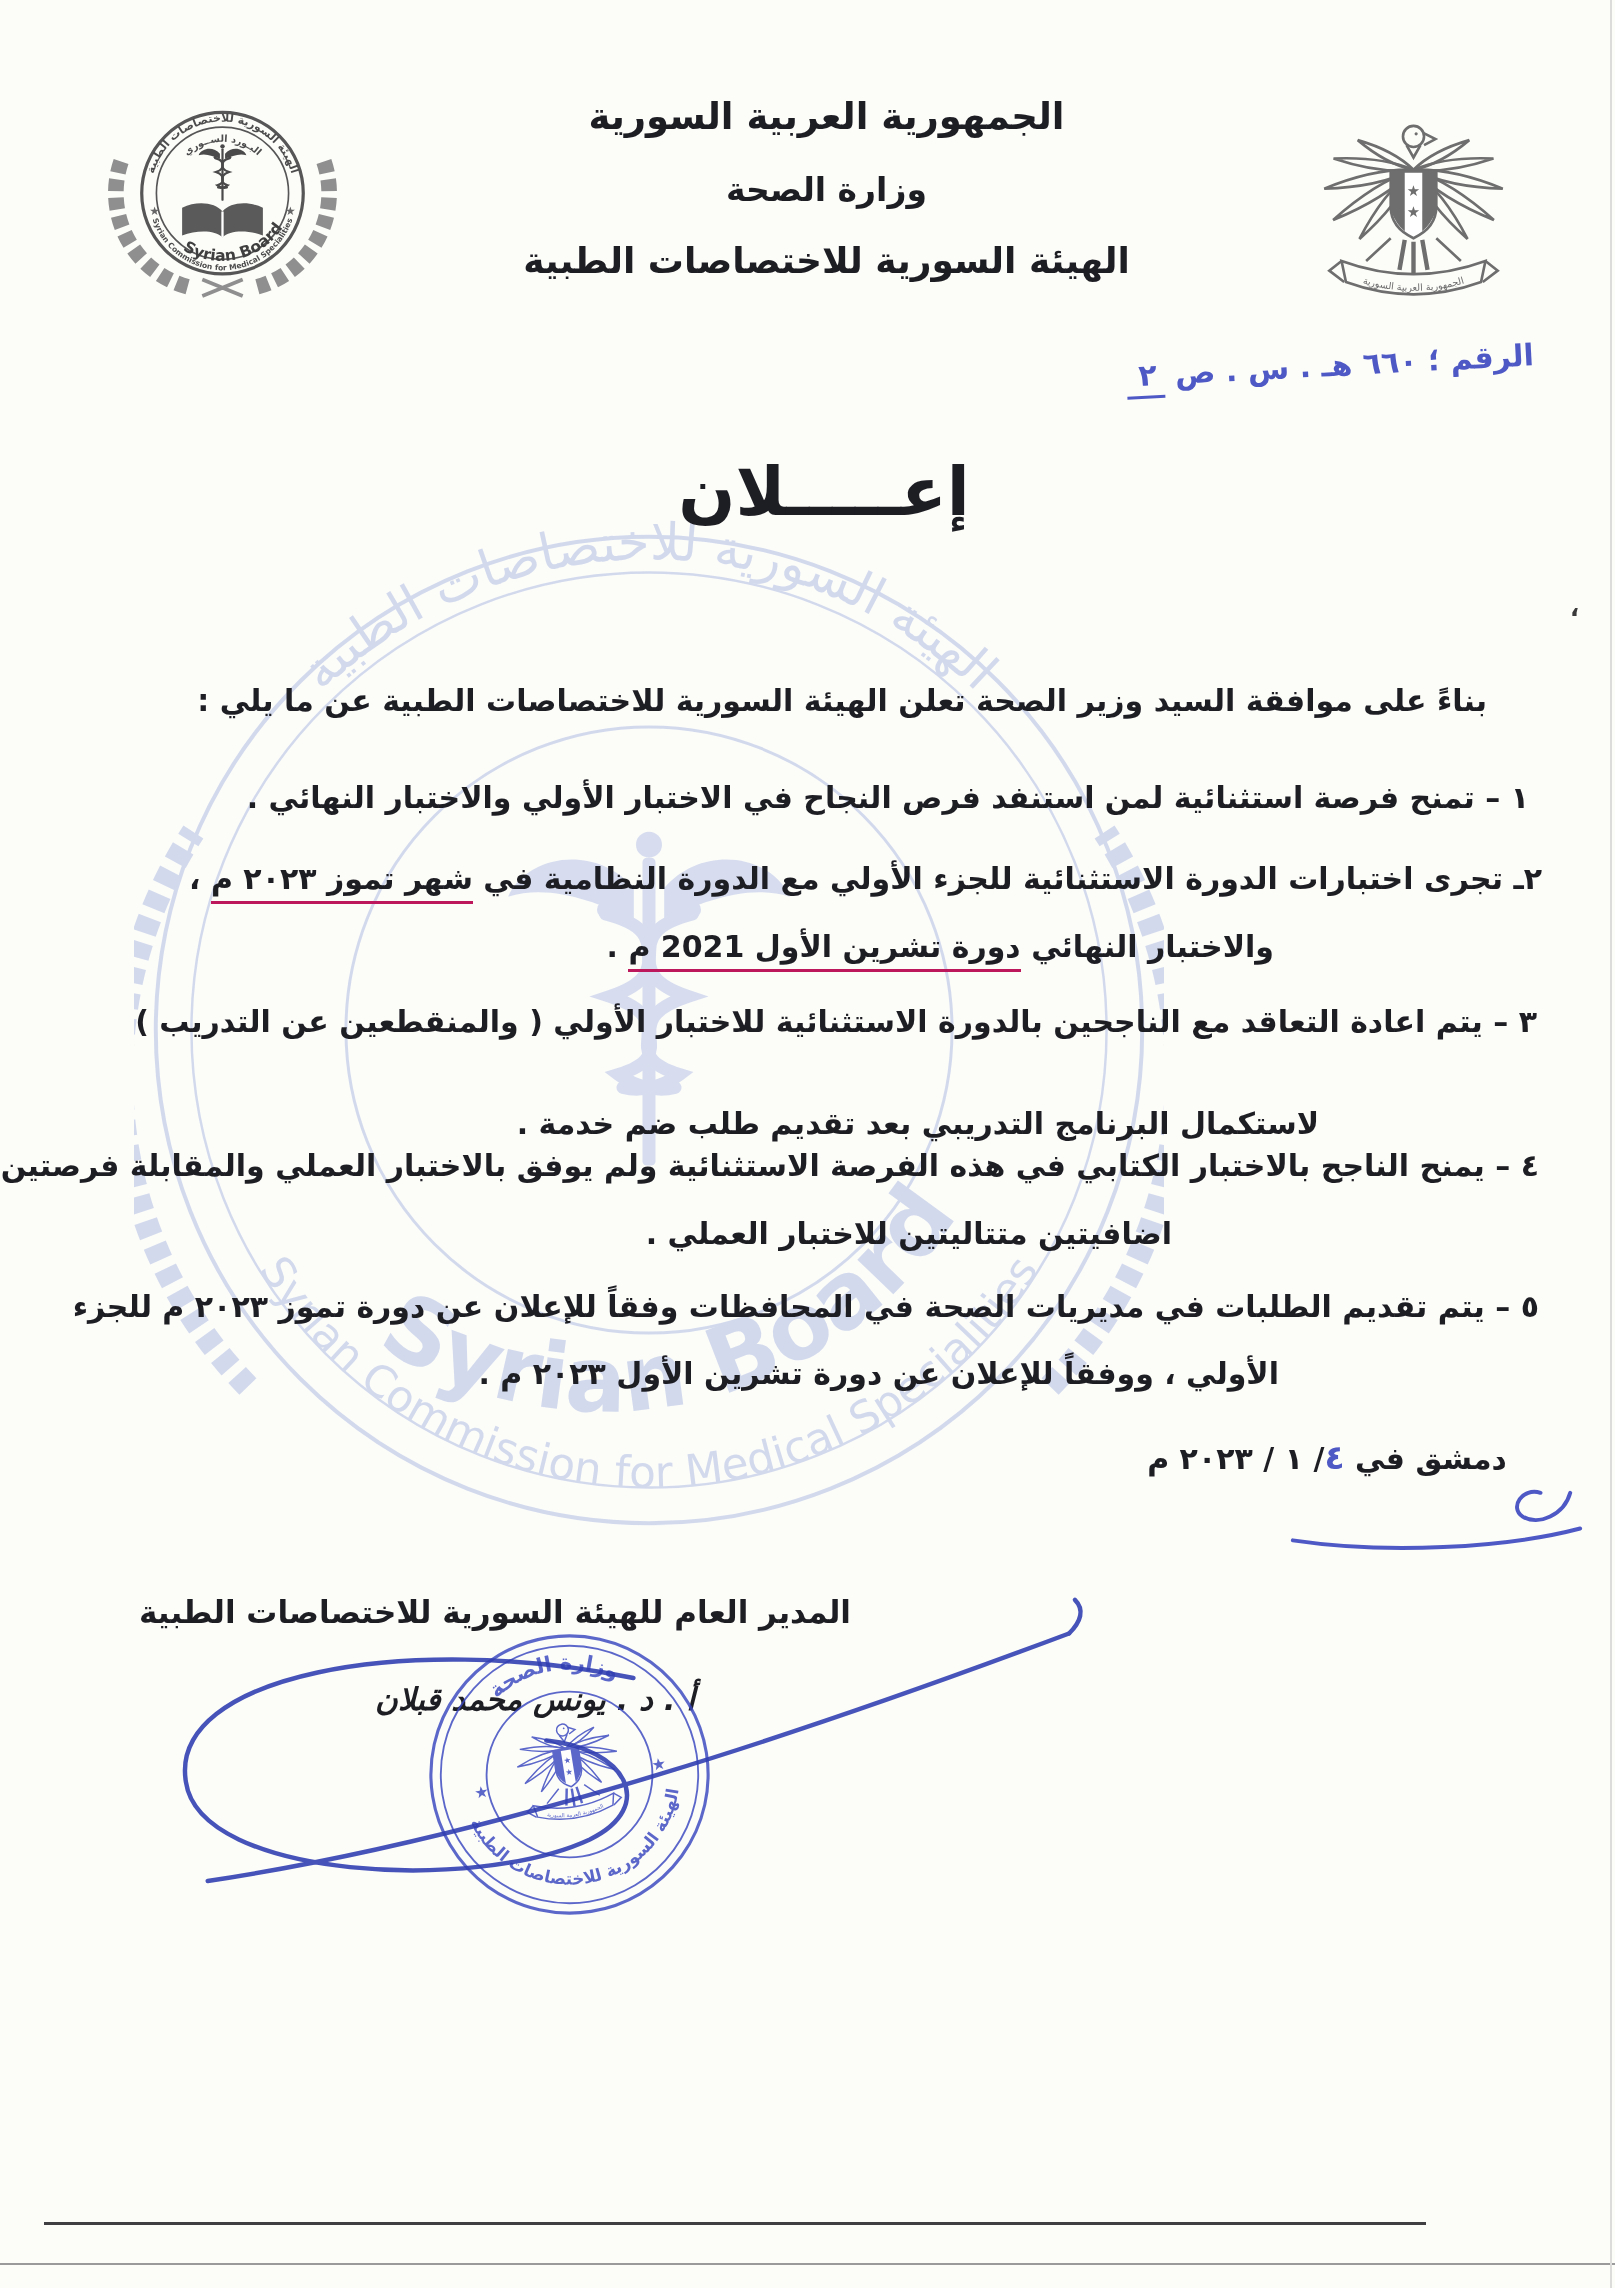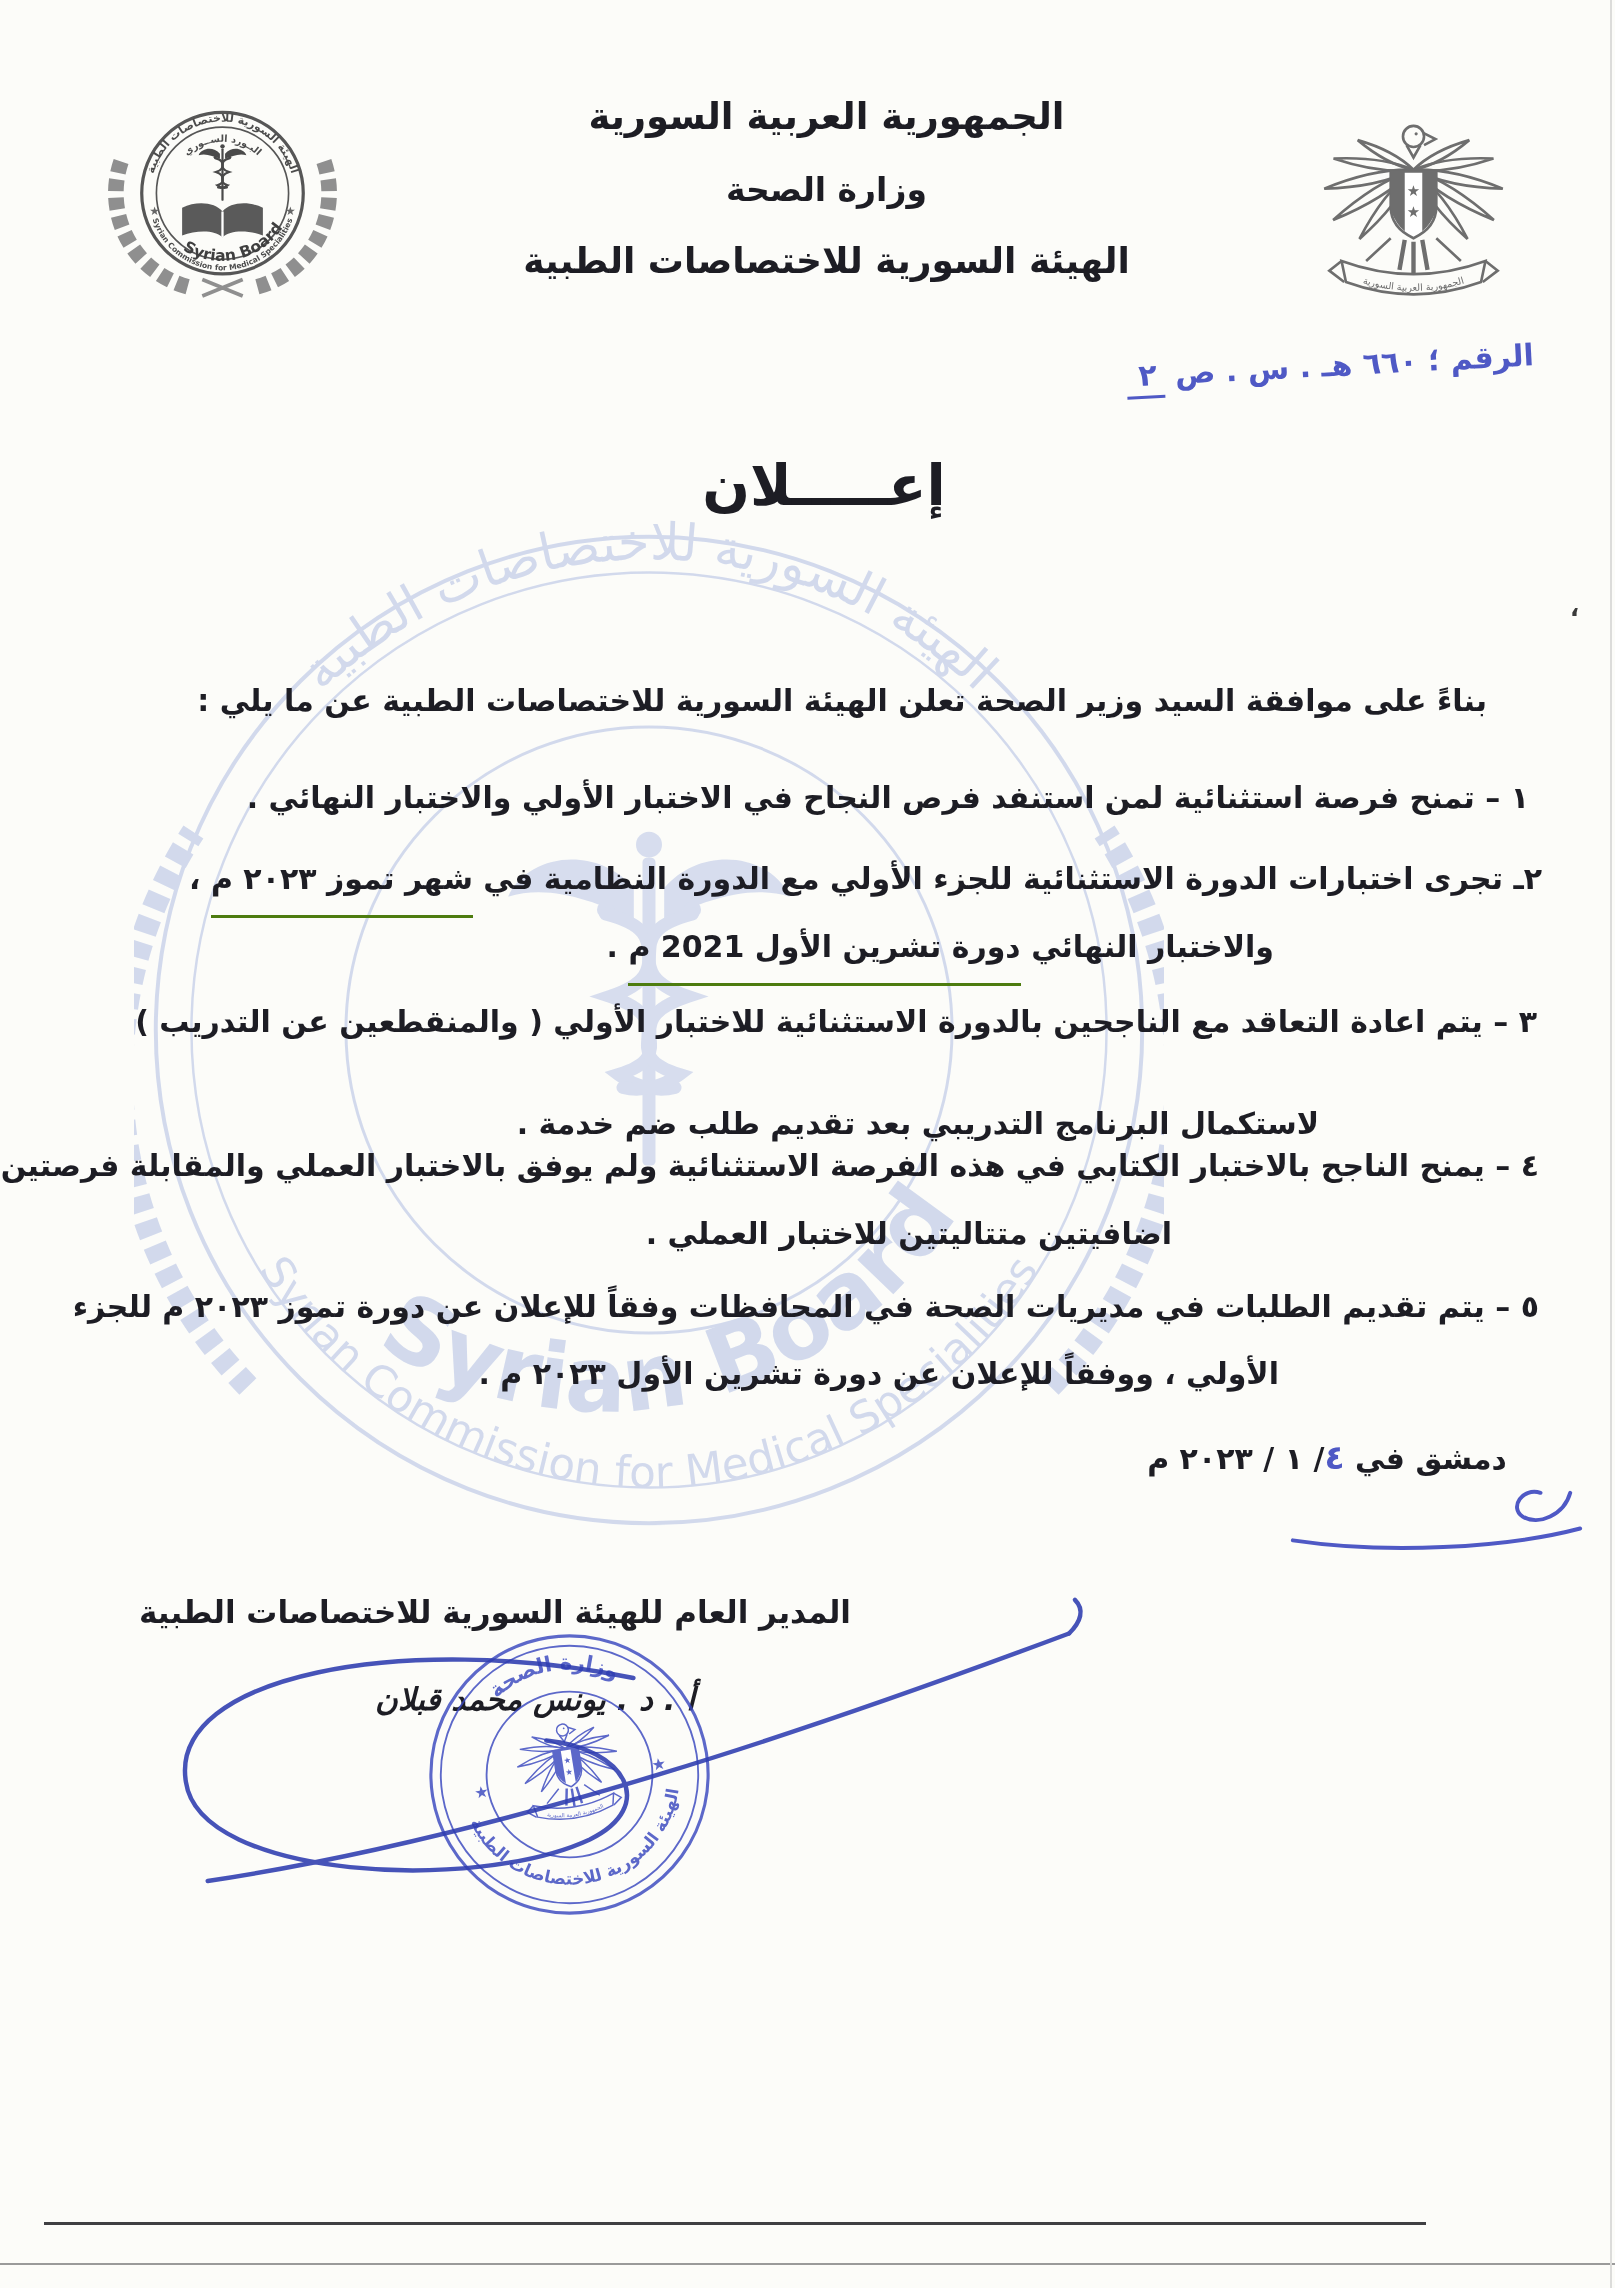--- a/index.html
+++ b/index.html
@@ -5,23 +5,23 @@
   html,body{margin:0;padding:0;background:#e8e8e8;}
   .page{position:relative;width:1616px;height:2289px;background:#fcfcf9;overflow:hidden;
         font-family:"DejaVu Sans",sans-serif;}
   .abs{position:absolute;}
   .ar{direction:rtl;unicode-bidi:isolate;white-space:nowrap;font-weight:700;color:#1d1d24;
       font-family:"DejaVu Sans",sans-serif;}
   .hdr{width:683px;left:485px;text-align:center;}
   .hdr1{top:95px;font-size:37px;}
   .hdr2{top:170px;font-size:33px;}
   .hdr3{top:240px;font-size:36px;}
-  .doc-title{top:453px;left:554px;width:540px;text-align:center;font-size:56px;letter-spacing:2px;}
+  .doc-title{top:453px;left:554px;width:540px;text-align:center;font-size:67px;letter-spacing:2px;}
   .bline{font-size:30px;}
-  .uln{border-bottom:3px solid #4d7c0f;padding-bottom:19px;}
+  .uln{border-bottom:3px solid #be185d;padding-bottom:5px;}
   .ref-line{top:348px;left:1107px;width:446px;font-size:30px;color:#4f59c5;
             transform:rotate(-3deg);text-align:center;}
   .swash{border-bottom:3px solid #4f59c5;padding:0 8px 3px 12px;}
   .date-day{color:#4f59c5;font-size:33px;}
   .sig-title{top:1594px;left:168px;width:683px;text-align:center;font-size:31px;}
   .sig-name{top:1681px;left:337px;width:396px;text-align:center;font-size:31px;font-style:italic;}
   .rule{position:absolute;}
   .r1{top:2222px;left:44px;width:1382px;height:3px;background:#3f3f42;}
   .r2{top:2263px;left:0;width:1616px;height:2px;background:#9a9a9a;}
   .edge{top:0;left:1610px;width:2px;height:2289px;background:#dcdcda;}

